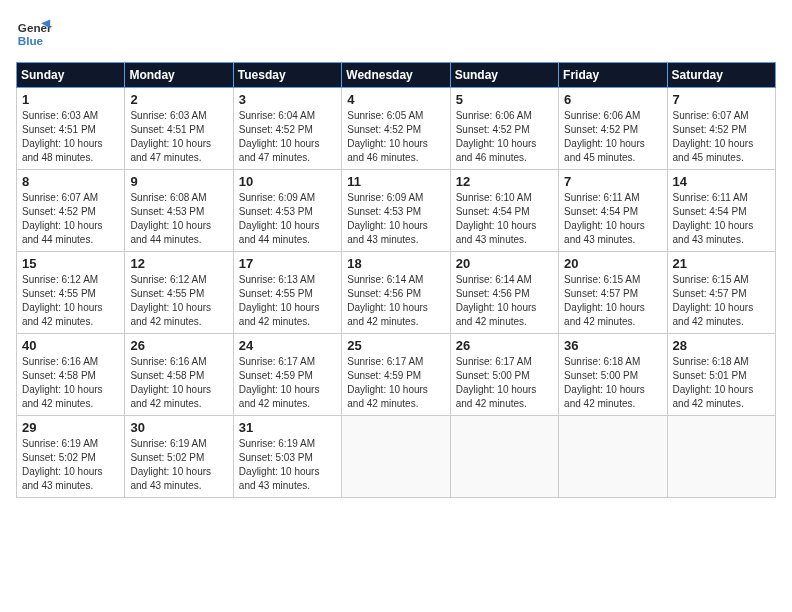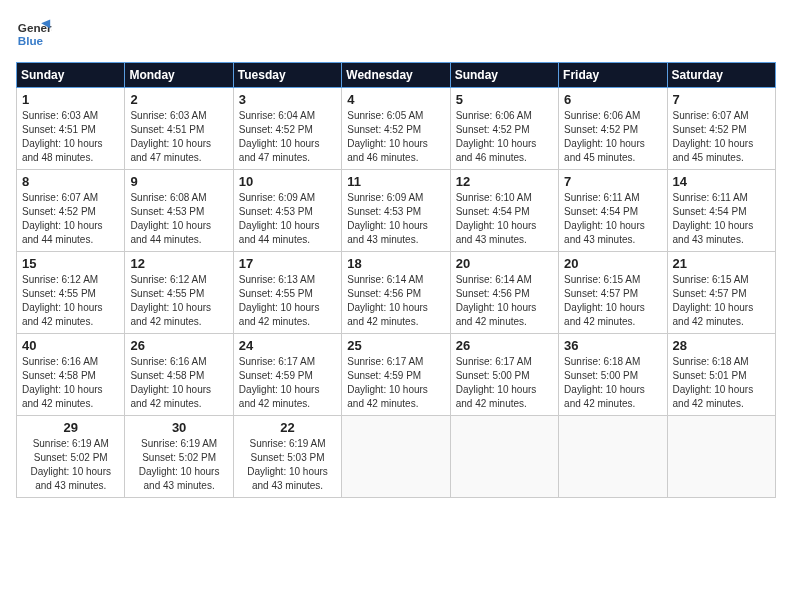--- a/index.html
+++ b/index.html
@@ -56,21 +56,20 @@
       padding: 4px 5px;
       width: calc(100% / 7);
       height: 82px;
       background: #fff;
     }
     .calendar td.empty {
       background: #f9f9f9;
     }
     .calendar tr:last-child td {
       height: 70px;
-      text-align: center;
     }
     .day-num {
       font-size: 13px;
       font-weight: bold;
       color: #222;
       display: block;
       margin-bottom: 2px;
     }
     .day-info {
       font-size: 10px;
@@ -231,21 +230,21 @@
       <tr>
         <td>
           <span class="day-num">29</span>
           <div class="day-info">Sunrise: 6:19 AM<br>Sunset: 5:02 PM<br>Daylight: 10 hours<br>and 43 minutes.</div>
         </td>
         <td>
           <span class="day-num">30</span>
           <div class="day-info">Sunrise: 6:19 AM<br>Sunset: 5:02 PM<br>Daylight: 10 hours<br>and 43 minutes.</div>
         </td>
         <td>
-          <span class="day-num">22</span>
+          <span class="day-num">31</span>
           <div class="day-info">Sunrise: 6:19 AM<br>Sunset: 5:03 PM<br>Daylight: 10 hours<br>and 43 minutes.</div>
         </td>
         <td class="empty"></td>
         <td class="empty"></td>
         <td class="empty"></td>
         <td class="empty"></td>
       </tr>
     </tbody>
 </table>
 

